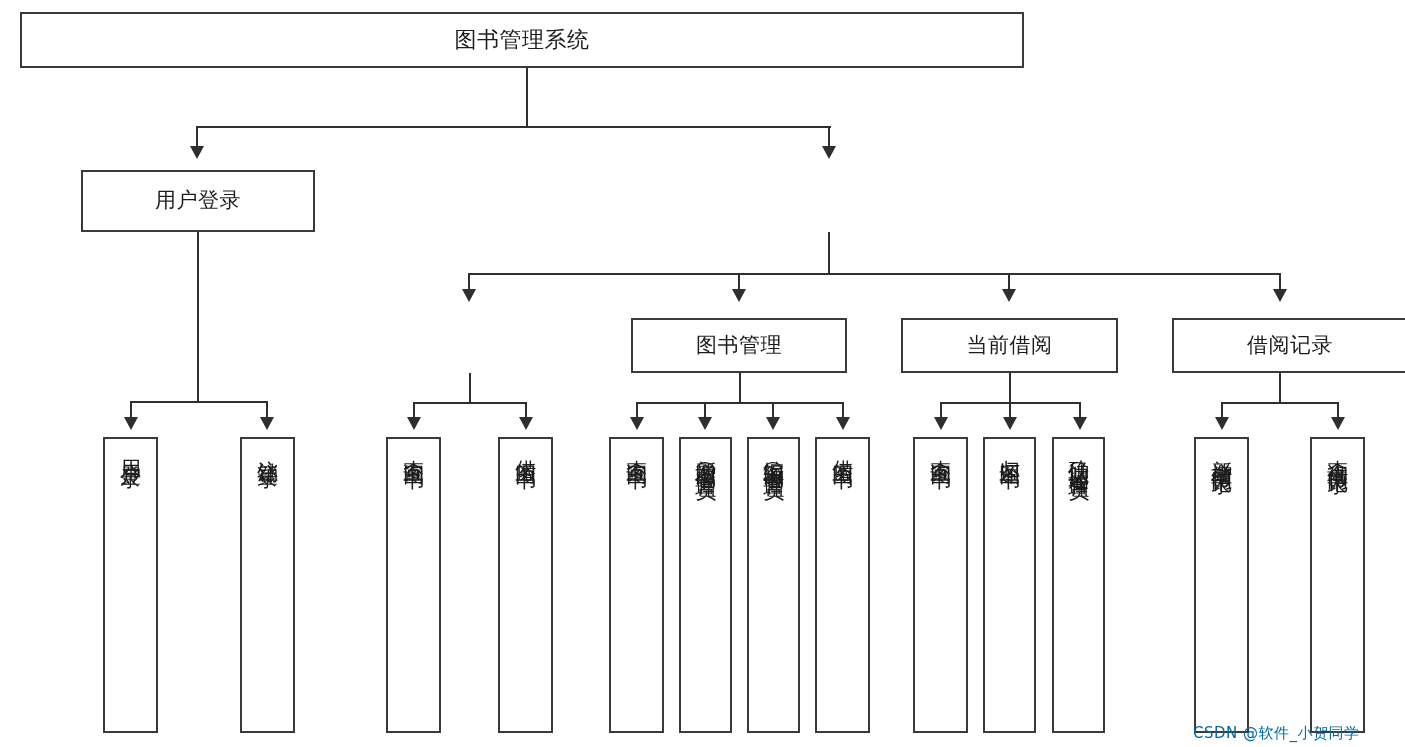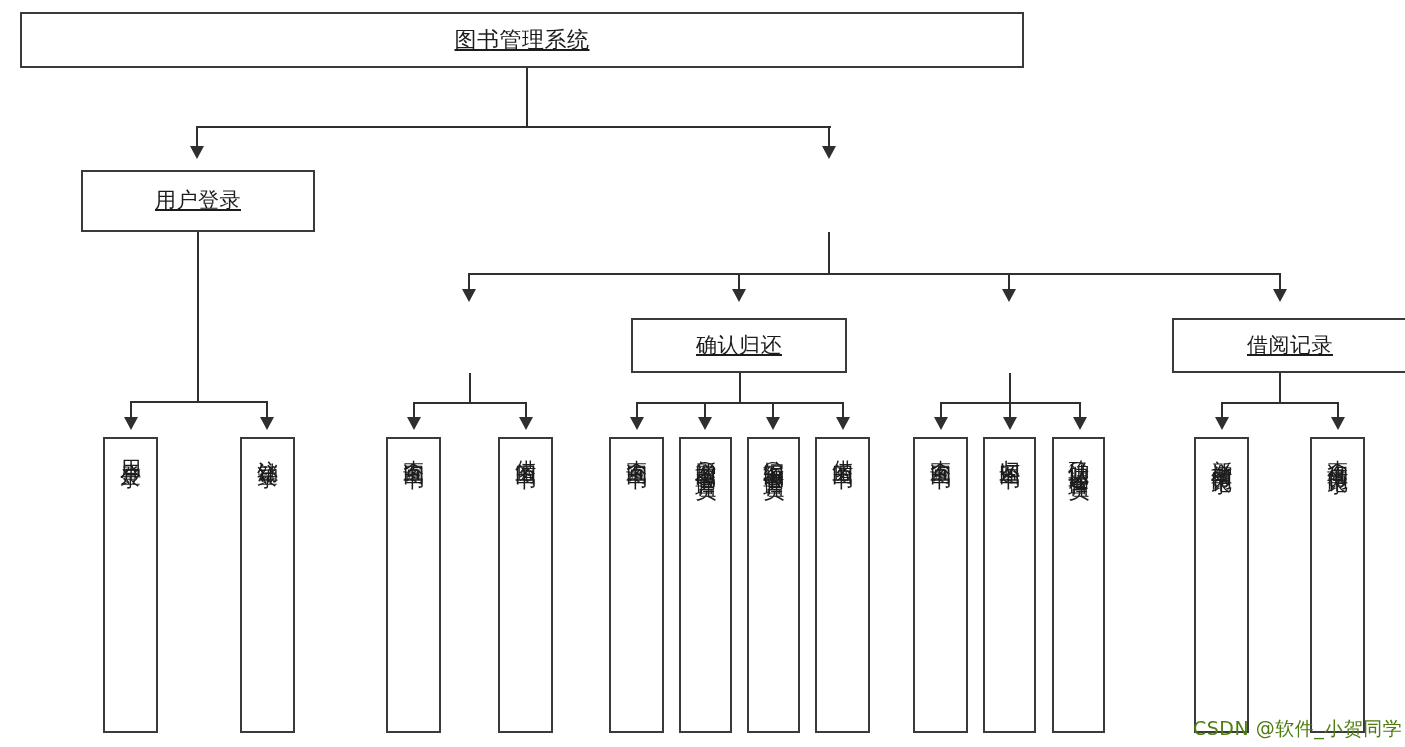--- a/index.html
+++ b/index.html
@@ -31,21 +31,20 @@
   .box .lbl {
     display: block;
     line-height: 1.12;
     letter-spacing: 0.5px;
     text-align: center;
     white-space: pre;
   }
   
   .box.h .lbl {
     font-size: 21px;
-    text-decoration: underline;
   }
   .box.root .lbl {
     font-size: 22px;
   }
   
   .box.v {
     align-items: flex-start;
     justify-content: center;
     padding-top: 4px;
   }
@@ -68,24 +67,25 @@
     position: absolute;
     width: 0;
     height: 0;
     border-left: 7px solid transparent;
     border-right: 7px solid transparent;
     border-top: 13px solid #2f2f2f;
   }
   
   #watermark {
     position: absolute;
-    font-size: 19px;
-    color: #4d7c0f;
+    font-size: 15px;
+    color: #0369a1;
     white-space: nowrap;
     letter-spacing: 0.5px;
+    margin-top: 8px;
   }
 </style>
 </head>
 <body>
 
 <div id="canvas">
 
   <div class="ln vln" style="left:526px; top:68px; width:2px; height:59px;"></div>
   <div class="ln hln" style="left:197px; top:126px; width:634px; height:2px;"></div>
   <div class="ln vln" style="left:196px; top:126px; width:2px; height:22px;"></div>
@@ -147,21 +147,24 @@
 
   <div class="box h root" style="left:20px; top:12px; width:1004px; height:56px;">
     <span class="lbl">图书管理系统</span>
   </div>
 
   <div class="box h" style="left:81px; top:170px; width:234px; height:62px;">
     <span class="lbl">用户登录</span>
   </div>
 
   <div class="box h" style="left:631px; top:318px; width:216px; height:55px;">
-    <span class="lbl">确认归还</span>
+    <span class="lbl">图书管理</span>
+  </div>
+  <div class="box h" style="left:901px; top:318px; width:217px; height:55px;">
+    <span class="lbl">当前借阅</span>
   </div>
   <div class="box h" style="left:1172px; top:318px; width:236px; height:55px;">
     <span class="lbl">借阅记录</span>
   </div>
 
   <div class="box v" style="left:103px; top:437px; width:55px; height:296px;">
     <span class="lbl">用户登录</span>
   </div>
   <div class="box v" style="left:240px; top:437px; width:55px; height:296px;">
     <span class="lbl">注销登录</span>

